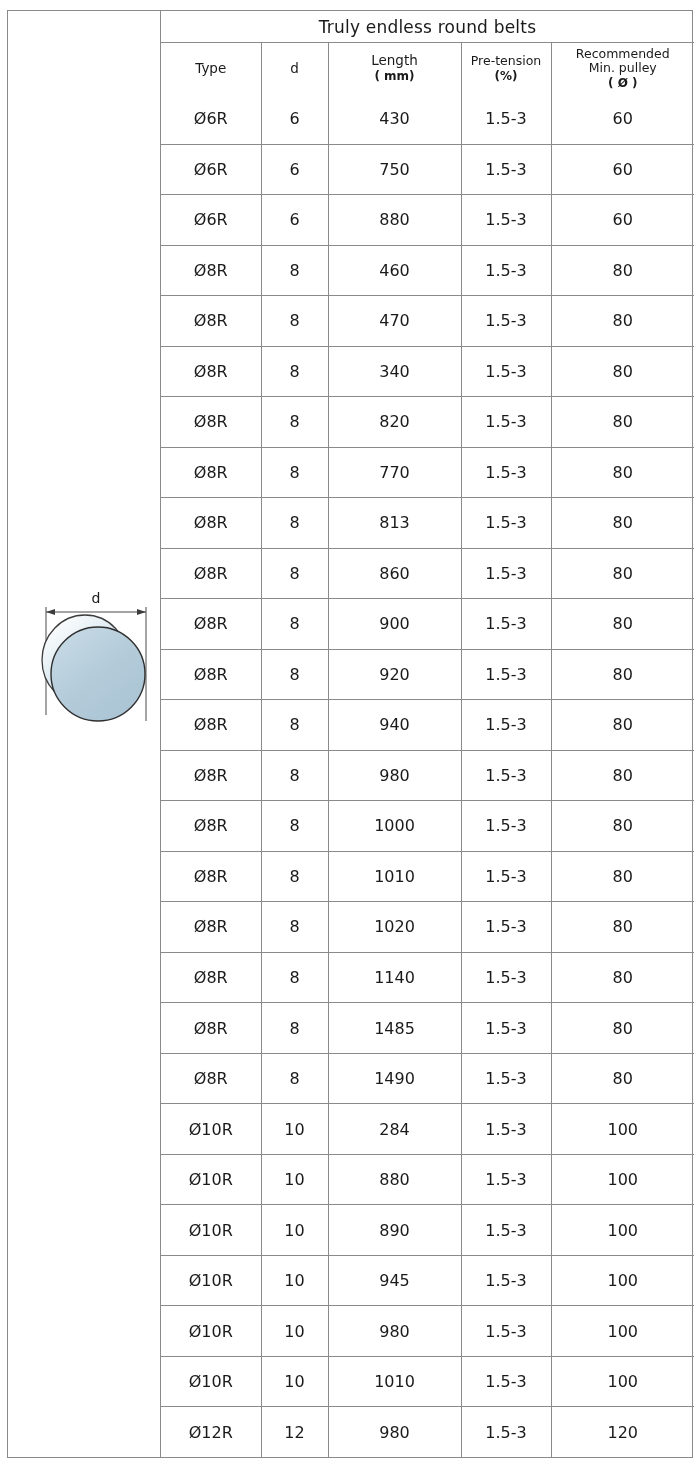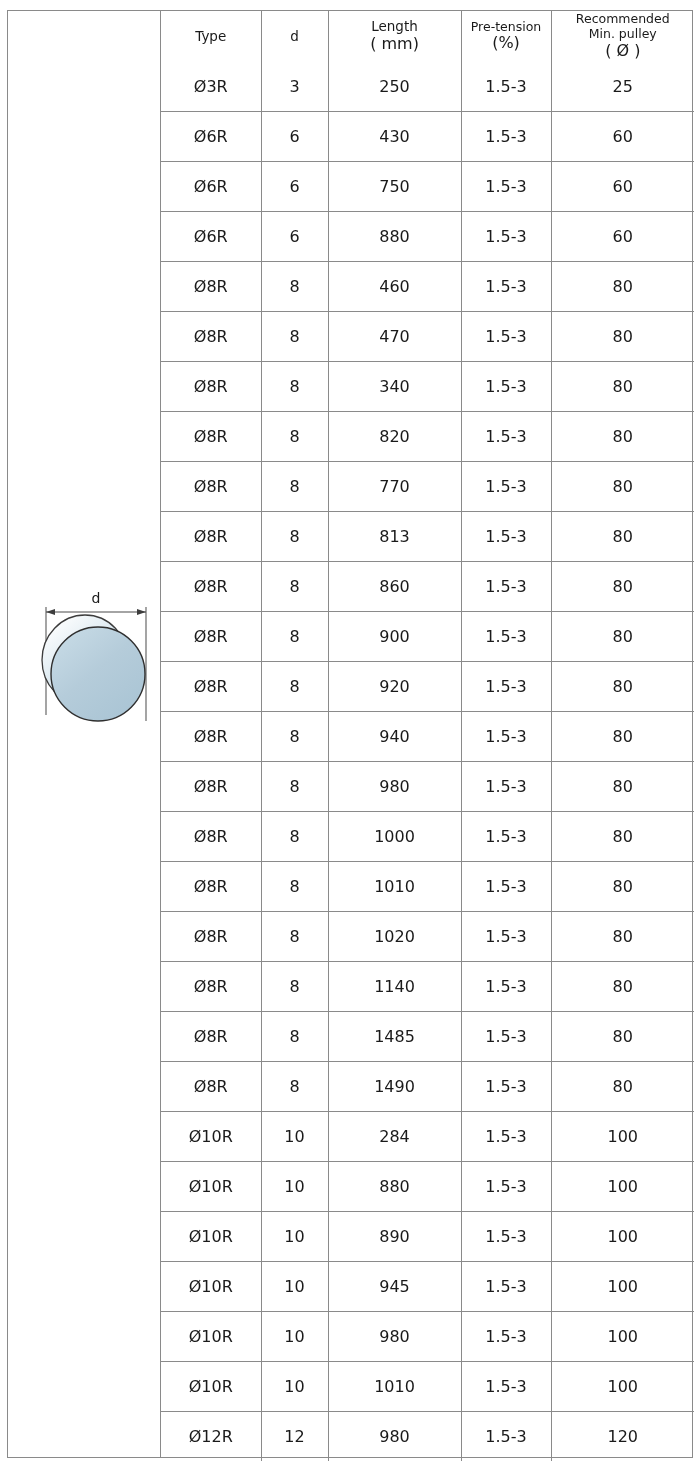--- a/index.html
+++ b/index.html
@@ -78,22 +78,23 @@
     height: 31px;
     font-size: 17px;
     letter-spacing: 0.2px;
   }
   .head-row th {
     height: 51px;
     font-size: 13.5px;
     line-height: 1.18;
   }
   .head-row th .sub {
-    font-size: 16px;
+    font-size: 12px;
     display: block;
+    font-weight: bold;
   }
   .head-sm { font-size: 12.5px !important; margin-top: 48px; }
 
   .data-row td {
     height: 49px;
     font-size: 16px;
   }
 
   
   col.c-type    { width: 100px; }
@@ -142,20 +143,23 @@
   <div class="tbl-cell">
     <table class="belts">
       <colgroup>
         <col class="c-type">
           <col class="c-d">
           <col class="c-len">
         <col class="c-pre">
           <col class="c-pulley">
       </colgroup>
       <thead>
+        <tr class="title-row">
+          <th colspan="5">Truly endless round  belts</th>
+        </tr>
         <tr class="head-row">
           <th>
             <span>Type</span>
           </th>
           <th>
             <span>d</span>
           </th>
           <th>
             <span>Length</span>
             <span class="sub">( mm)</span>
@@ -166,27 +170,20 @@
           </th>
           <th class="head-sm">
             <span>Recommended</span><br>
             <span>Min. pulley</span>
             <span class="sub">( Ø )</span>
           </th>
         </tr>
       </thead>
       <tbody id="belts-body">
           <tr class="data-row">
-            <td>Ø3R</td>
-            <td>3</td>
-            <td>250</td>
-            <td>1.5-3</td>
-            <td>25</td>
-          </tr>
-          <tr class="data-row">
             <td>Ø6R</td>
             <td>6</td>
             <td>430</td>
             <td>1.5-3</td>
             <td>60</td>
           </tr>
           <tr class="data-row">
             <td>Ø6R</td>
             <td>6</td>
             <td>750</td>

